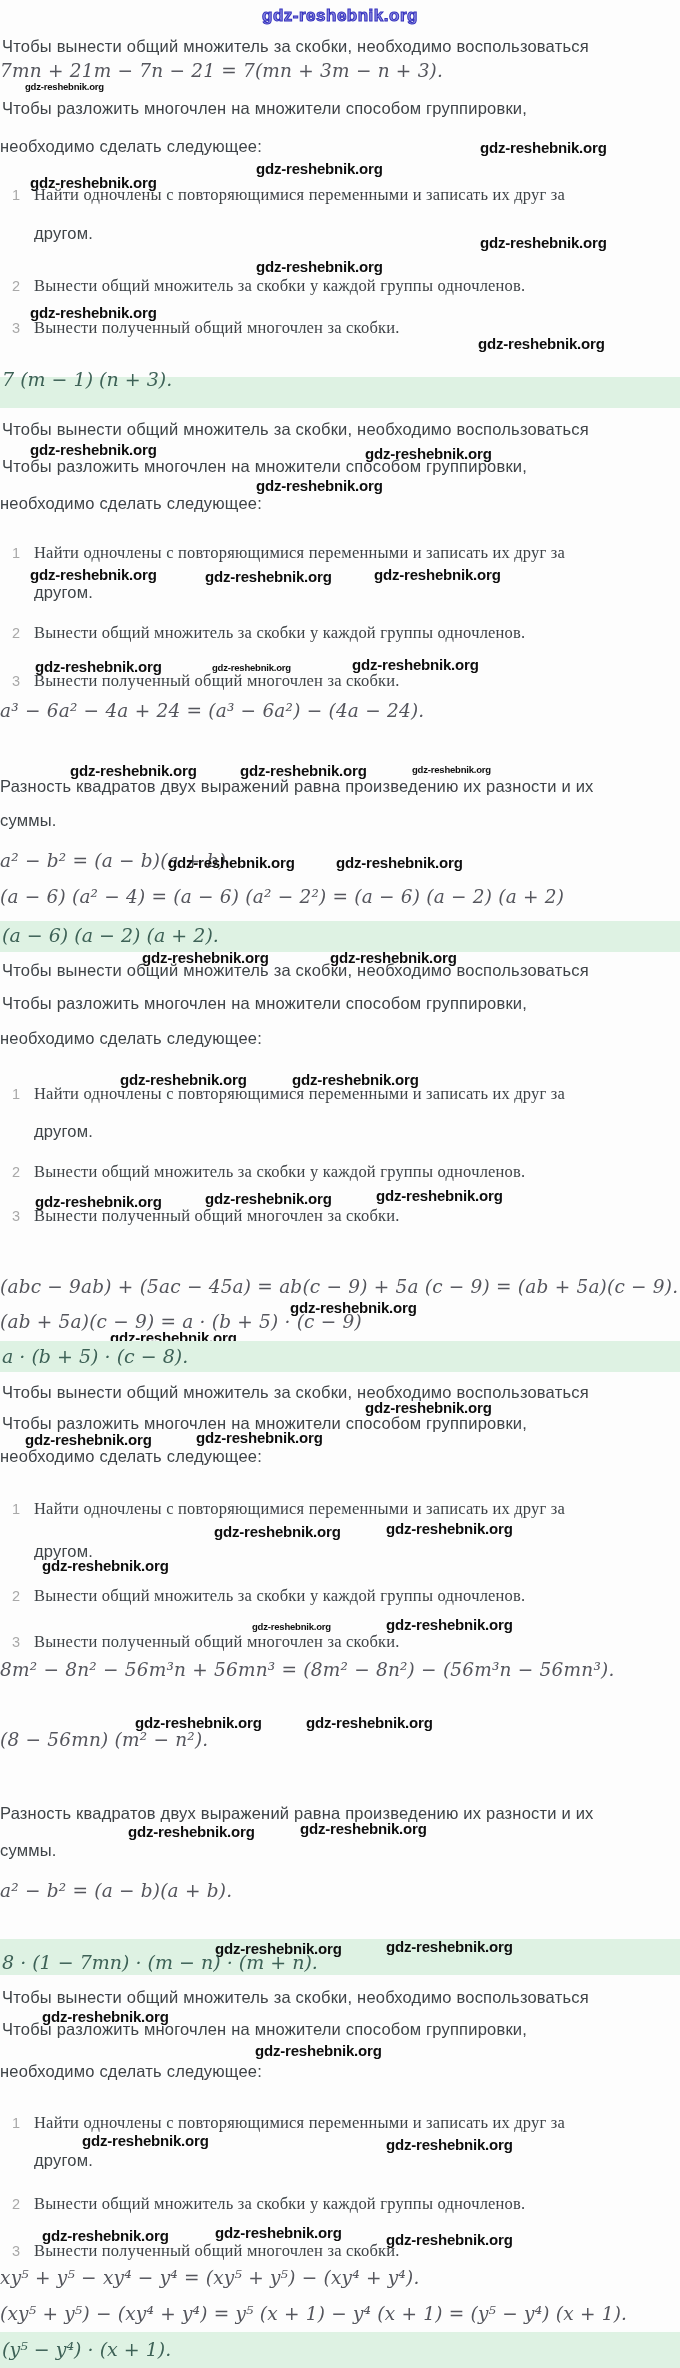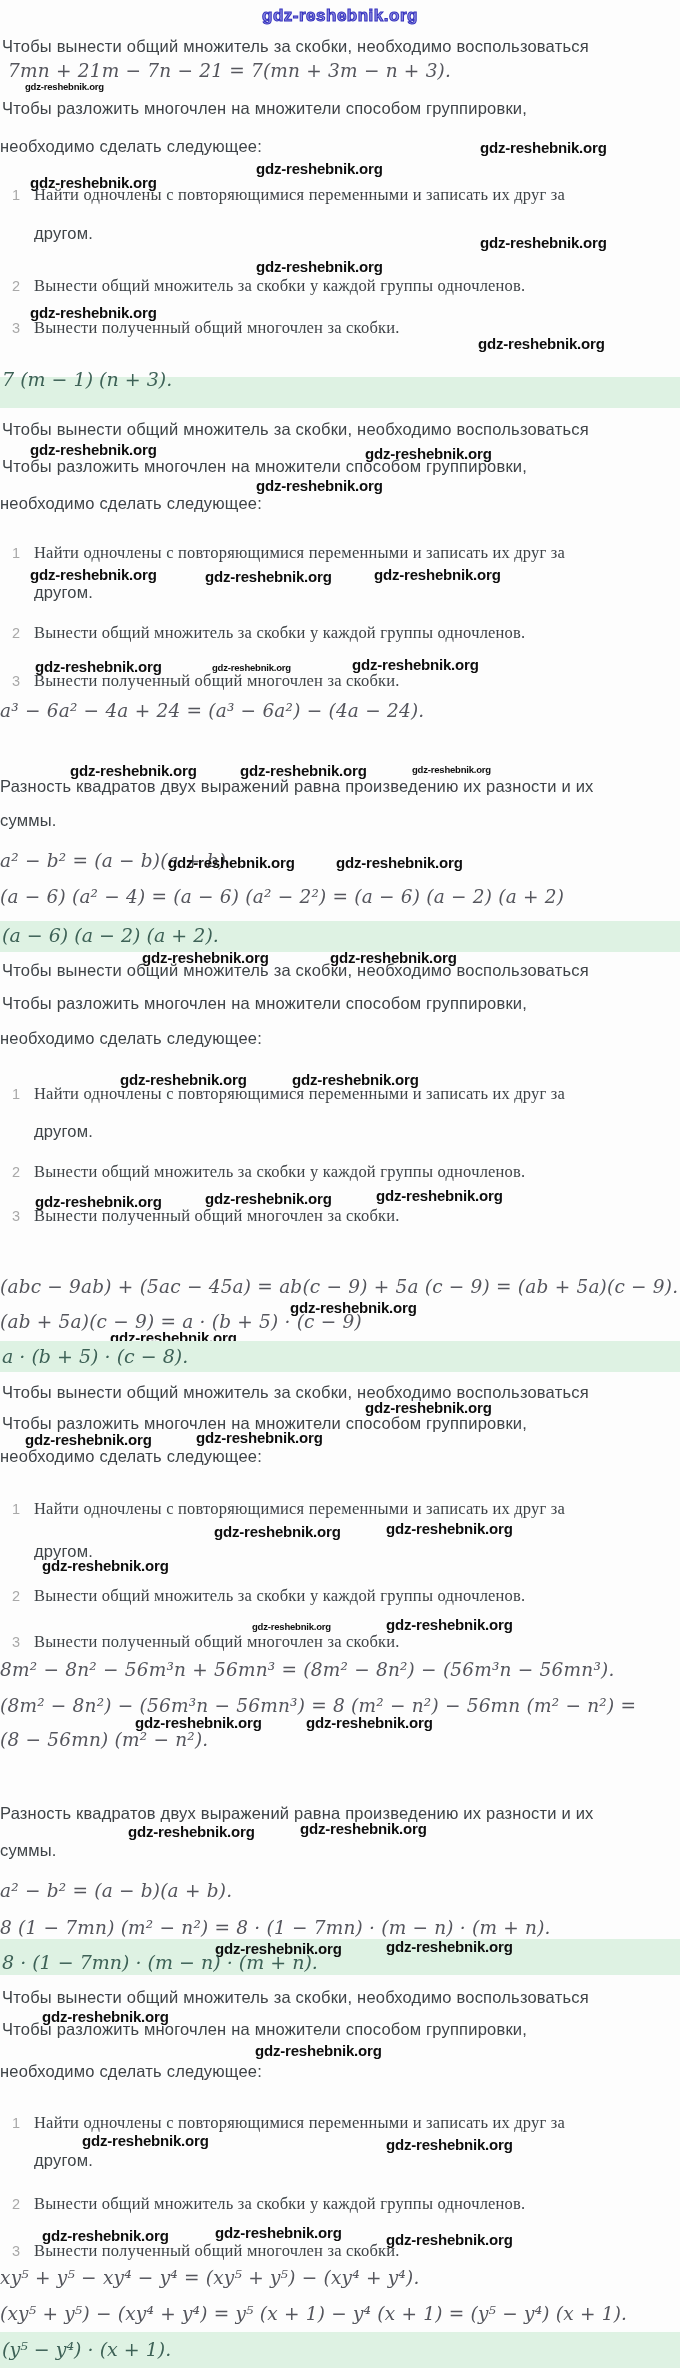--- a/index.html
+++ b/index.html
@@ -22,21 +22,21 @@
   .li .s{font-size:16.5px;letter-spacing:.2px;color:#3e4347;white-space:nowrap;margin-left:10px;font-family:Liberation Serif, serif;}
 </style>
 </head>
 <body>
 
 <div id="page">
 
   <div class="logo">gdz-reshebnik.org</div>
 
   <div class="t" style="left:2px;top:37px">Чтобы вынести общий множитель за скобки, необходимо воспользоваться</div>
-  <div class="m" style="left:8px;top:60px">7mn + 21m − 7n − 21 = 7(mn + 3m − n + 3).</div>
+  <div class="m" style="left:0px;top:60px">7mn + 21m − 7n − 21 = 7(mn + 3m − n + 3).</div>
   <div class="wm sm" style="left:25px;top:81px">gdz-reshebnik.org</div>
   <div class="t" style="left:2px;top:99px">Чтобы разложить многочлен на множители способом группировки,</div>
   <div class="t" style="left:0px;top:137px">необходимо сделать следующее:</div>
   <div class="wm" style="left:480px;top:139px">gdz-reshebnik.org</div>
   <div class="wm" style="left:256px;top:160px">gdz-reshebnik.org</div>
   <div class="wm" style="left:30px;top:174px">gdz-reshebnik.org</div>
   <div class="li" style="top:185px">
     <span class="num">1</span>
     <span class="s">Найти одночлены с повторяющимися переменными и записать их друг за</span>
   </div>
@@ -143,30 +143,28 @@
     <span class="num">2</span>
     <span class="s">Вынести общий множитель за скобки у каждой группы одночленов.</span>
   </div>
   <div class="wm sm" style="left:252px;top:1621px">gdz-reshebnik.org</div>
   <div class="wm" style="left:386px;top:1616px">gdz-reshebnik.org</div>
   <div class="li" style="top:1632px">
     <span class="num">3</span>
     <span class="s">Вынести полученный общий многочлен за скобки.</span>
   </div>
   <div class="m" style="left:0px;top:1659px">8m² − 8n² − 56m³n + 56mn³ = (8m² − 8n²) − (56m³n − 56mn³).</div>
-  <div class="m" style="left:0px;top:1695px">(8m² − 8n²) − (56m³n − 56mn³) = 8 (m² − n²) − 56mn (m² − n²) =</div>
   <div class="wm" style="left:135px;top:1714px">gdz-reshebnik.org</div>
   <div class="wm" style="left:306px;top:1714px">gdz-reshebnik.org</div>
   <div class="m" style="left:0px;top:1729px">(8 − 56mn) (m² − n²).</div>
   <div class="t" style="left:0px;top:1804px">Разность квадратов двух выражений равна произведению их разности и их</div>
   <div class="wm" style="left:128px;top:1823px">gdz-reshebnik.org</div>
   <div class="wm" style="left:300px;top:1820px">gdz-reshebnik.org</div>
   <div class="t" style="left:0px;top:1841px">суммы.</div>
   <div class="m" style="left:0px;top:1880px">a² − b² = (a − b)(a + b).</div>
-  <div class="m" style="left:0px;top:1917px">8 (1 − 7mn) (m² − n²) = 8 · (1 − 7mn) · (m − n) · (m + n).</div>
   <div class="band" style="top:1939px;height:36px"></div>
   <div class="wm" style="left:215px;top:1940px">gdz-reshebnik.org</div>
   <div class="wm" style="left:386px;top:1938px">gdz-reshebnik.org</div>
   <div class="am" style="left:2px;top:1951px">8 · (1 − 7mn) · (m − n) · (m + n).</div>
 
   <div class="t" style="left:2px;top:1988px">Чтобы вынести общий множитель за скобки, необходимо воспользоваться</div>
   <div class="wm" style="left:42px;top:2008px">gdz-reshebnik.org</div>
   <div class="t" style="left:2px;top:2020px">Чтобы разложить многочлен на множители способом группировки,</div>
   <div class="wm" style="left:255px;top:2042px">gdz-reshebnik.org</div>
   <div class="t" style="left:0px;top:2062px">необходимо сделать следующее:</div>

